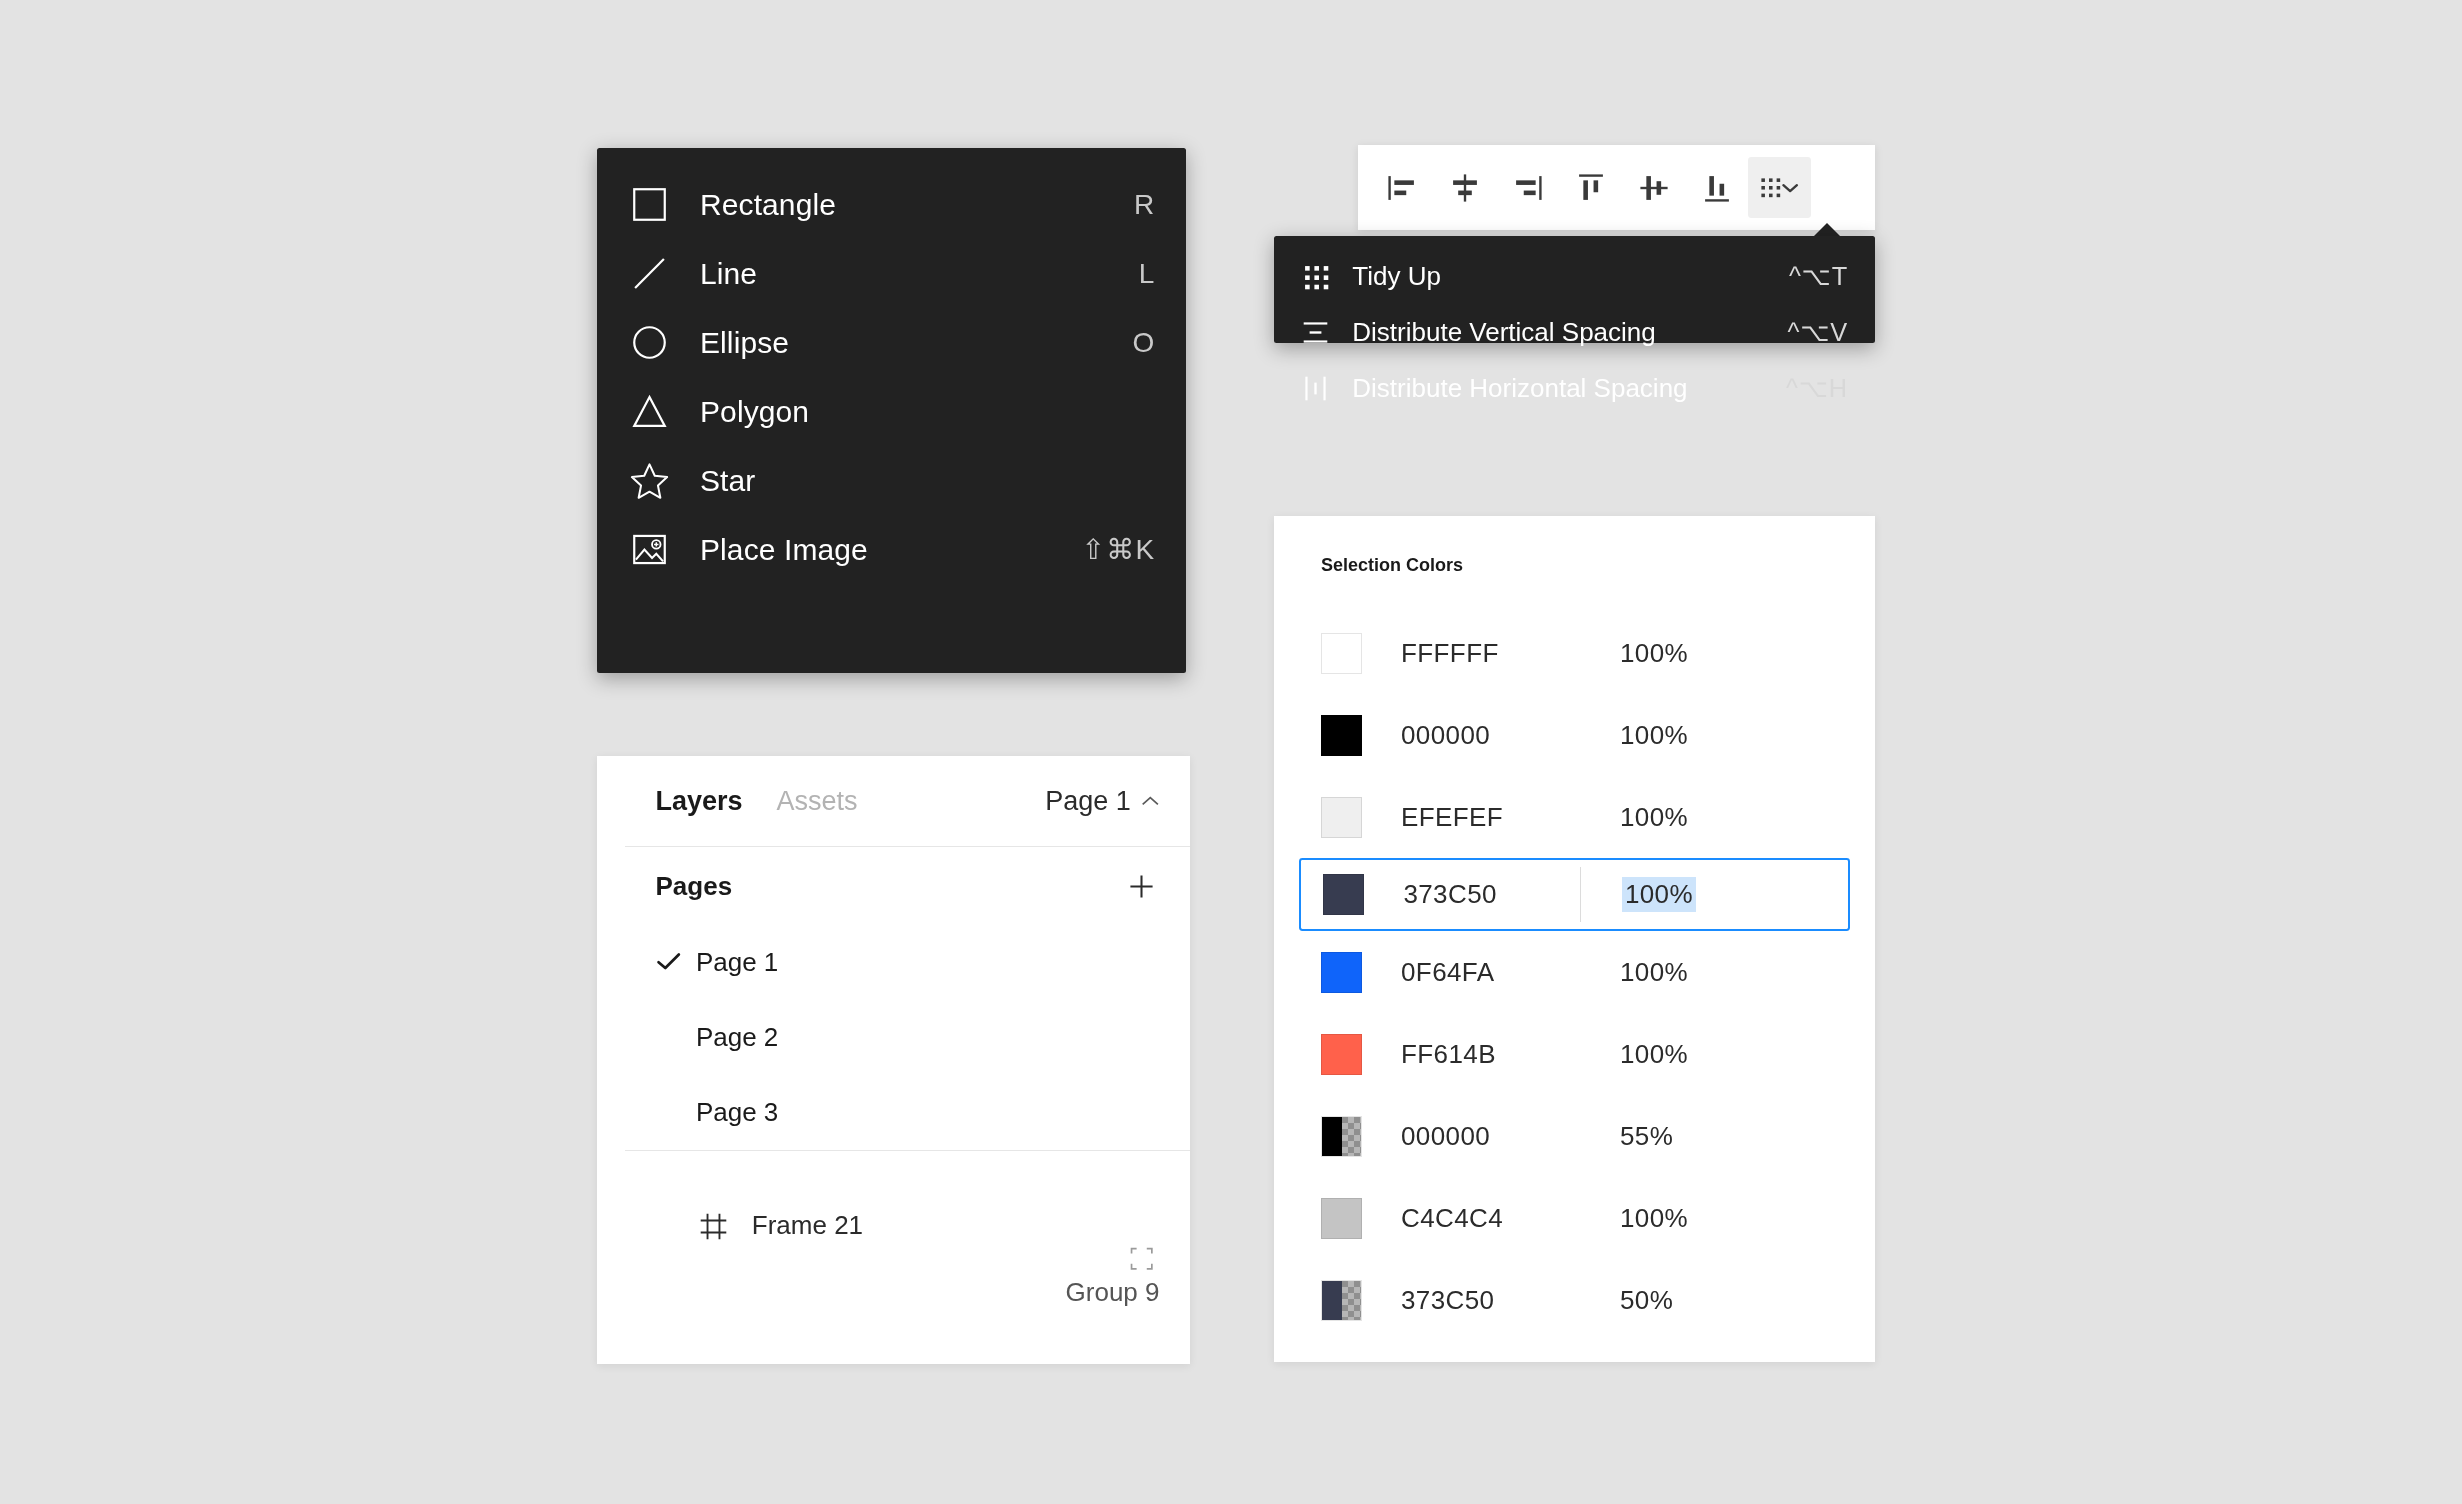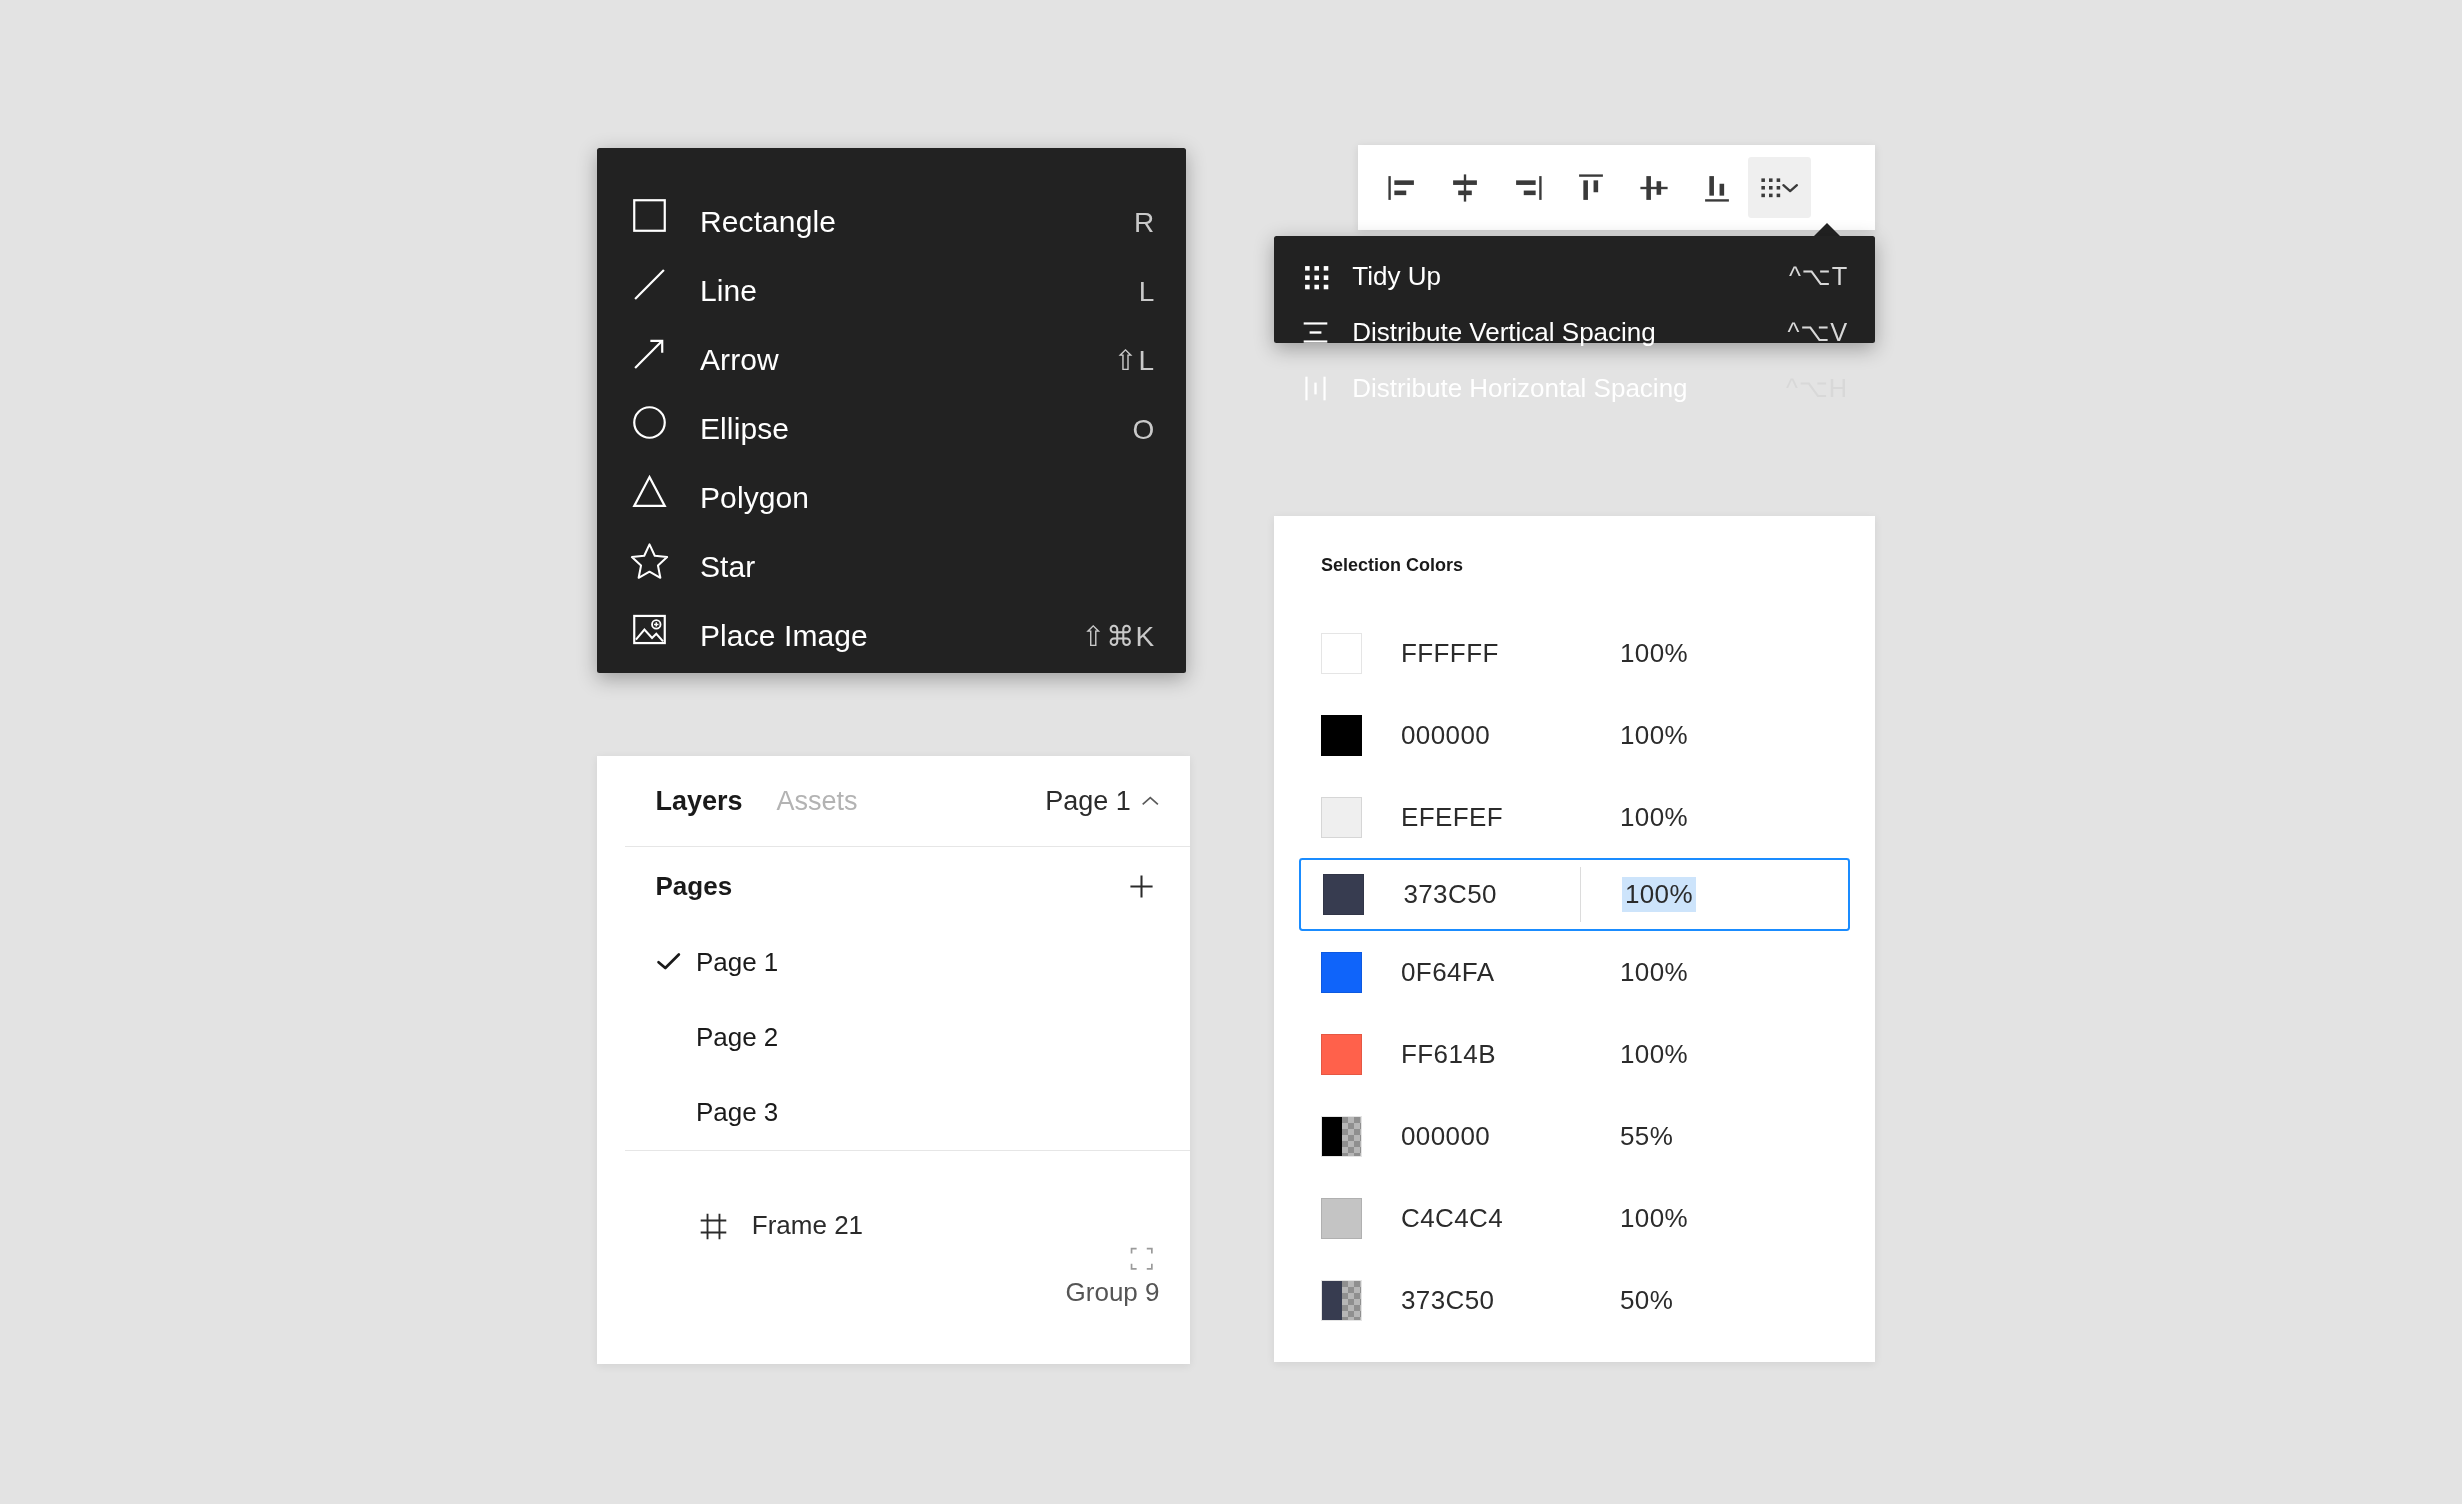--- a/index.html
+++ b/index.html
@@ -18,21 +18,21 @@
   .shapes-menu {
     position: absolute;
     left: 597px; top: 148px;
     width: 589px; height: 525px;
     background: #222222;
     border-radius: 2.5px;
     box-shadow: 0 5.1px 20.3px rgba(0,0,0,0.30);
     padding: 22px 0;
   }
   .shape-row {
-    display: flex; align-items: flex-end;
+    display: flex; align-items: center;
     height: 69px;
     padding: 0 30.5px 0 29px;
     cursor: default;
   }
   .shape-icon {
     width: 47px; height: 47px;
     display: flex; align-items: center; justify-content: center;
     flex: 0 0 47px;
   }
   .shape-label {
@@ -264,30 +264,20 @@
     <span class="shape-shortcut">R</span>
   </div>
   <div class="shape-row">
     <span class="shape-icon">
           <svg width="39" height="39" viewBox="0 0 46 46">
             <line x1="6" y1="40" x2="40" y2="6" stroke="#ffffff" stroke-width="2.6"></line>
           </svg>
         </span>
     <span class="shape-label">Line</span>
     <span class="shape-shortcut">L</span>
-  </div>
-  <div class="shape-row">
-    <span class="shape-icon">
-          <svg width="39" height="39" viewBox="0 0 46 46">
-            <line x1="6" y1="40" x2="38" y2="8" stroke="#ffffff" stroke-width="2.6"></line>
-            <path d="M24 8 H38 V22" fill="none" stroke="#ffffff" stroke-width="2.6"></path>
-          </svg>
-        </span>
-    <span class="shape-label">Arrow</span>
-    <span class="shape-shortcut">⇧L</span>
   </div>
   <div class="shape-row">
     <span class="shape-icon">
           <svg width="39" height="39" viewBox="0 0 46 46">
             <circle cx="23" cy="23" r="18" fill="none" stroke="#ffffff" stroke-width="2.6"></circle>
           </svg>
         </span>
     <span class="shape-label">Ellipse</span>
     <span class="shape-shortcut">O</span>
   </div>

